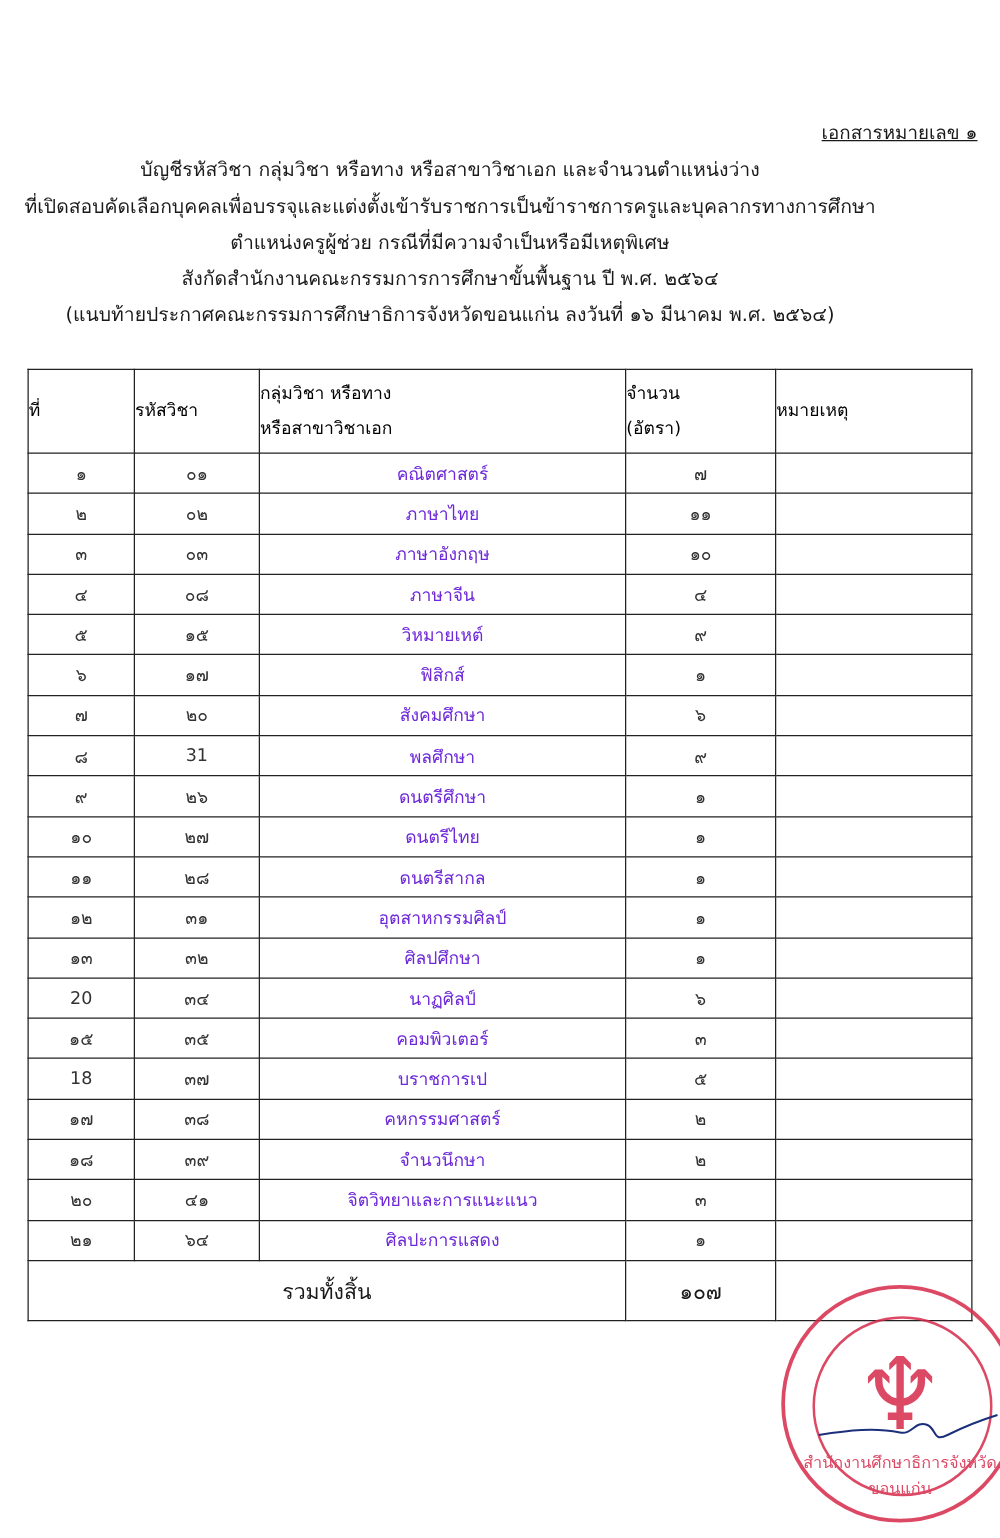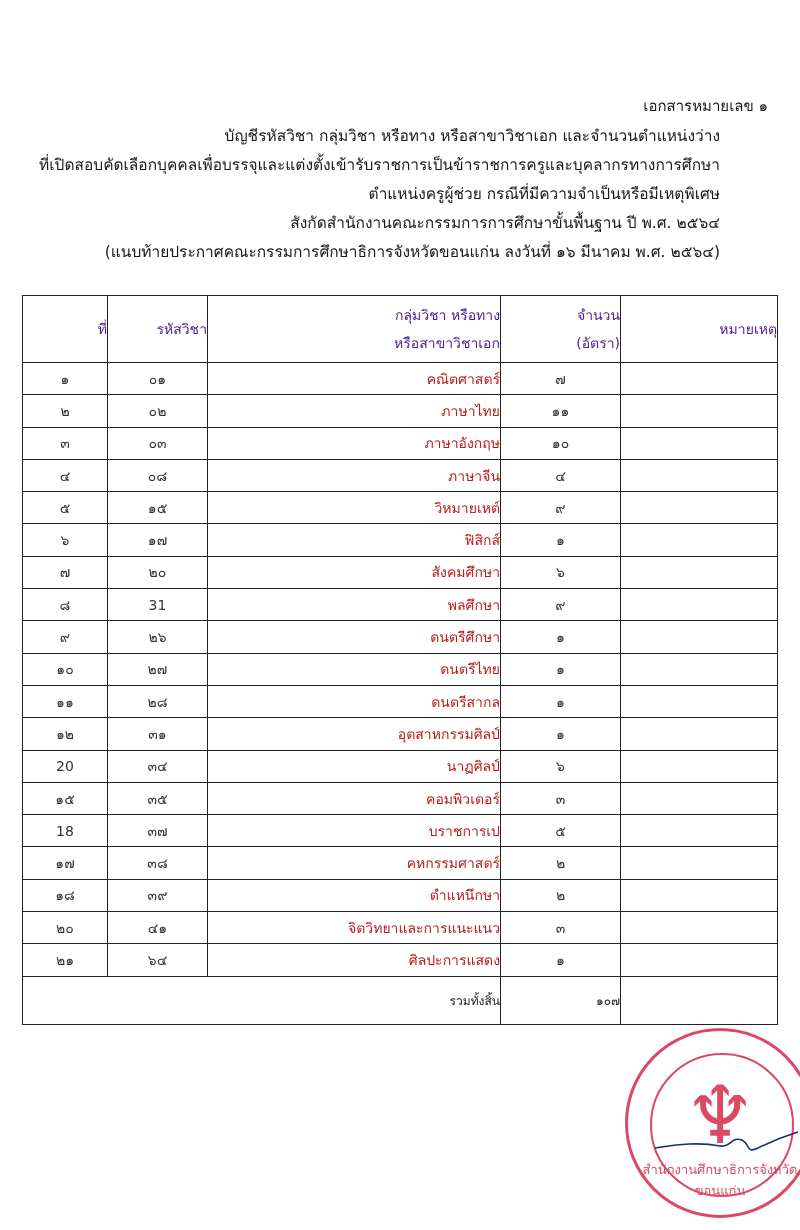--- a/index.html
+++ b/index.html
@@ -1,27 +1,27 @@
 <!DOCTYPE html>
 <html><head>
 <meta charset="utf-8">
 <style>
   html, body { margin:0; padding:0; }
   body { width:800px; height:1230px; background:#ffffff; position:relative; overflow:hidden;
          font-family:"DejaVu Sans", sans-serif; color:#1a1a1a; }
-  .docno { position:absolute; top:94px; right:32px; font-size:15px; }
-  .titles { position:absolute; top:122px; left:0; width:720px; text-align:right; }
+  .docno { position:absolute; top:94px; right:18px; font-size:15px;text-decoration:underline; }
+  .titles { position:absolute; top:122px; left:0; width:720px; text-align:center; }
   .titles div { font-size:15.5px; line-height:29px; height:29px; }
   table.grid { position:absolute; left:22px; top:295px; width:755px; border-collapse:collapse; table-layout:fixed; }
   table.grid td, table.grid th { border:1.5px solid #222; font-weight:normal; font-size:14px; padding:0; }
-  table.grid th { height:66px; color:#4c1d95; line-height:28px; text-align:right; }
+  table.grid th { height:66px; color:#000000; line-height:28px; text-align:left; }
   table.grid td { height:31.3px; }
   td.c { text-align:center; color:#333; }
-  td.name { text-align:right; padding-left:3px; color:#b91c1c; }
-  tr.total td { height:47px; font-size:12px; text-align:right; }
+  td.name { text-align:center; padding-left:3px; color:#6d28d9; }
+  tr.total td { height:47px; font-size:17px; text-align:center; }
   .stamp { position:absolute; left:625px; top:1028px; width:190px; height:190px; border-radius:50%;
            border:3px solid #d62a4b; box-sizing:border-box; opacity:0.85; pointer-events:none; }
   .stamp .inner { position:absolute; left:22px; top:22px; width:140px; height:140px; border-radius:50%; border:2px solid #d62a4b; }
   .stamp .garuda { position:absolute; left:42px; top:30px; width:100px; height:110px; color:#d62a4b; font-size:80px; text-align:center; line-height:110px; }
   .stamp .ring { position:absolute; bottom:14px; left:0; width:100%; text-align:center; color:#d62a4b; font-size:13px; }
   .sig { position:absolute; left:650px; top:1130px; width:150px; height:30px; pointer-events:none; }
 </style>
 </head>
 <body>
 
@@ -137,20 +137,27 @@
         <td class="c"></td>
       </tr>
       <tr>
         <td class="c">๑๒</td>
         <td class="c">๓๑</td>
         <td class="name">อุตสาหกรรมศิลป์</td>
         <td class="c">๑</td>
         <td class="c"></td>
       </tr>
       <tr>
+        <td class="c">๑๓</td>
+        <td class="c">๓๒</td>
+        <td class="name">ศิลปศึกษา</td>
+        <td class="c">๑</td>
+        <td class="c"></td>
+      </tr>
+      <tr>
         <td class="c">20</td>
         <td class="c">๓๔</td>
         <td class="name">นาฏศิลป์</td>
         <td class="c">๖</td>
         <td class="c"></td>
       </tr>
       <tr>
         <td class="c">๑๕</td>
         <td class="c">๓๕</td>
         <td class="name">คอมพิวเตอร์</td>
@@ -167,21 +174,21 @@
       <tr>
         <td class="c">๑๗</td>
         <td class="c">๓๘</td>
         <td class="name">คหกรรมศาสตร์</td>
         <td class="c">๒</td>
         <td class="c"></td>
       </tr>
       <tr>
         <td class="c">๑๘</td>
         <td class="c">๓๙</td>
-        <td class="name">ตำแหนึกษา</td>
+        <td class="name">จำนวนึกษา</td>
         <td class="c">๒</td>
         <td class="c"></td>
       </tr>
       <tr>
         <td class="c">๒๐</td>
         <td class="c">๔๑</td>
         <td class="name">จิตวิทยาและการแนะแนว</td>
         <td class="c">๓</td>
         <td class="c"></td>
       </tr>

